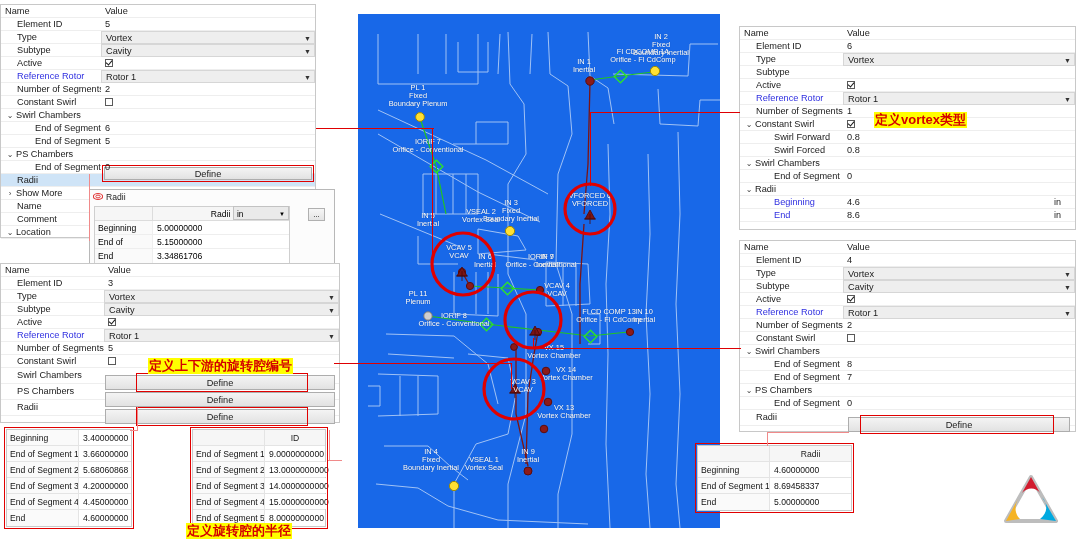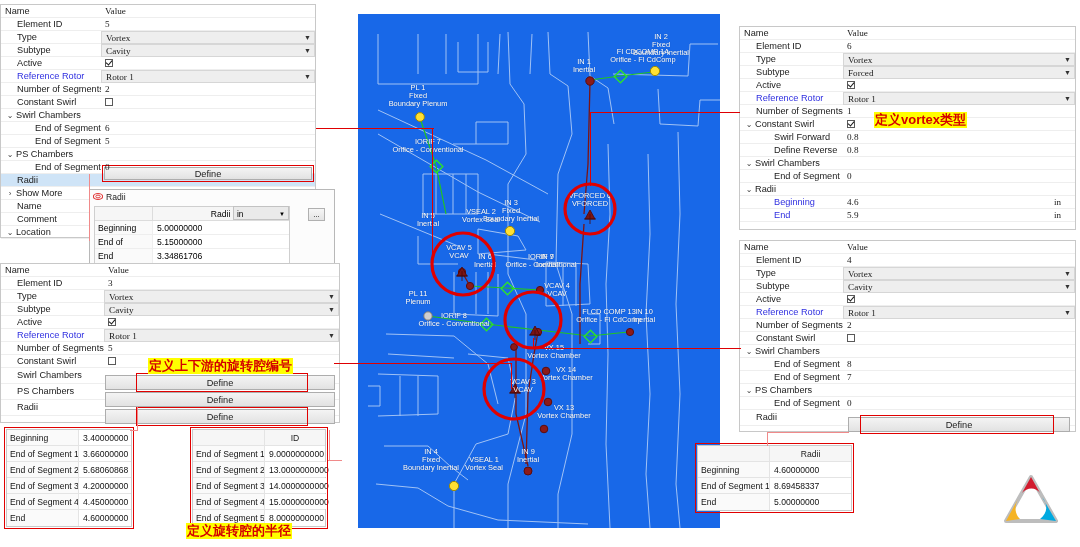--- a/index.html
+++ b/index.html
@@ -38,21 +38,20 @@
     align-items: center;
   }
   .pval {
     flex: 1 1 auto;
     padding-left: 4px;
     position: relative;
     overflow: hidden;
     height: 13px;
     display: flex;
     align-items: center;
-    font-family: Liberation Serif, serif;
   }
   .indent1 { padding-left: 16px; }
   .indent2 { padding-left: 34px; }
   .link { color: #2f2fe0; }
   .twisty {
     display: inline-block;
     width: 10px;
     text-align: center;
     font-size: 8px;
     color: #444;
@@ -599,26 +598,20 @@
       <div class="pname indent1" style="width:103px">Type</div>
       <div class="pval">
           <span class="combo">
             <span>Vortex</span>
             <span class="arrow">▼</span>
           </span>
         </div>
     </div>
     <div class="prow">
       <div class="pname indent1" style="width:103px">Subtype</div>
-      <div class="pval">
-          <span class="combo">
-            <span>Forced</span>
-            <span class="arrow">▼</span>
-          </span>
-        </div>
     </div>
     <div class="prow">
       <div class="pname indent1" style="width:103px">Active</div>
       <div class="pval">
           <span class="chk on"></span>
         </div>
     </div>
     <div class="prow">
       <div class="pname indent1 link" style="width:103px">Reference Rotor</div>
       <div class="pval">
@@ -639,21 +632,21 @@
         </div>
       <div class="pval">
           <span class="chk on"></span>
         </div>
     </div>
     <div class="prow">
       <div class="pname indent2" style="width:103px">Swirl Forward</div>
       <div class="pval plain-val">0.8</div>
     </div>
     <div class="prow">
-      <div class="pname indent2" style="width:103px">Define Reverse</div>
+      <div class="pname indent2" style="width:103px">Swirl Forced</div>
       <div class="pval plain-val">0.8</div>
     </div>
     <div class="prow">
       <div class="pname" style="width:103px">
           <span class="twisty">⌄</span>
           <span>Swirl Chambers</span>
         </div>
       <div class="pval"></div>
     </div>
     <div class="prow">
@@ -670,21 +663,21 @@
     <div class="prow">
       <div class="pname indent2 link" style="width:103px">Beginning</div>
       <div class="pval plain-val">
           <span>4.6</span>
           <span class="unit">in</span>
         </div>
     </div>
     <div class="prow">
       <div class="pname indent2 link" style="width:103px">End</div>
       <div class="pval plain-val">
-          <span>5.9</span>
+          <span>8.6</span>
           <span class="unit">in</span>
         </div>
     </div>
   </div>
 
   <div class="propgrid" style="left:739px; top:240px; width:337px; height:192px;">
     <div class="prow hdr">
       <div class="pname" style="width:103px">Name</div>
       <div class="pval">Value</div>
     </div>

